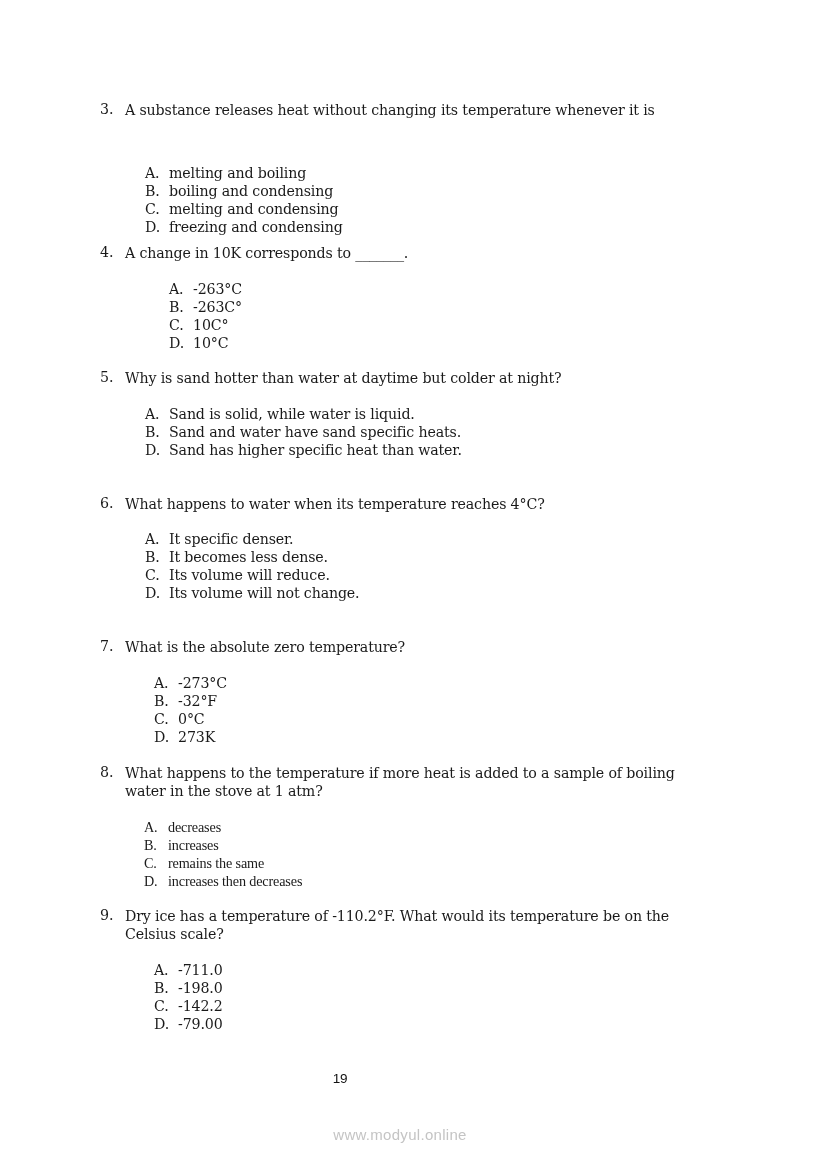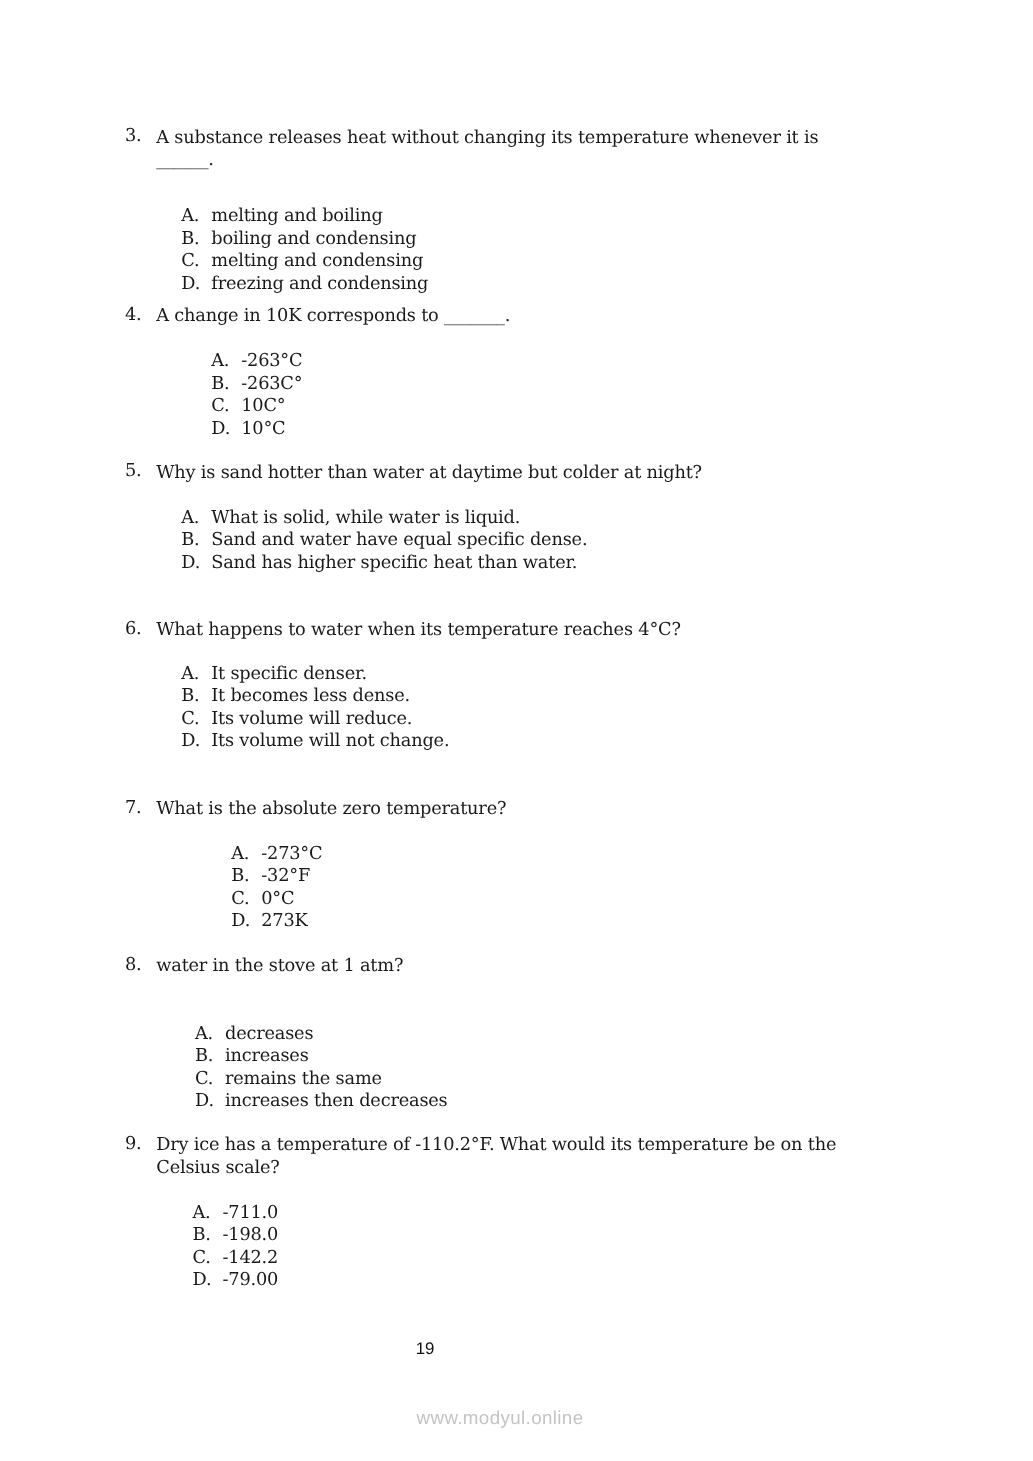--- a/index.html
+++ b/index.html
@@ -19,21 +19,20 @@
 </style>
 </head>
 <body>
 
 <div class="page">
 
   <div class="q" style="top:101px;">
     <span class="num">3.</span>
     <div class="stem">
       <div>A substance releases heat without changing its temperature whenever it is</div>
-      <div>______.</div>
     </div>
   </div>
   <div class="opts" style="left:145px; top:164px;">
     <div class="opt"><span class="letter">A.</span><span>melting and boiling</span></div>
     <div class="opt"><span class="letter">B.</span><span>boiling and condensing</span></div>
     <div class="opt"><span class="letter">C.</span><span>melting and condensing</span></div>
     <div class="opt"><span class="letter">D.</span><span>freezing and condensing</span></div>
   </div>
 
   <div class="q" style="top:244px;">
@@ -45,54 +44,55 @@
     <div class="opt"><span class="letter">B.</span><span>-263C°</span></div>
     <div class="opt"><span class="letter">C.</span><span>10C°</span></div>
     <div class="opt"><span class="letter">D.</span><span>10°C</span></div>
   </div>
 
   <div class="q" style="top:369px;">
     <span class="num">5.</span>
     <div class="stem">Why is sand hotter than water at daytime but colder at night?</div>
   </div>
   <div class="opts" style="left:145px; top:405px;">
-    <div class="opt"><span class="letter">A.</span><span>What is solid, while water is liquid.</span></div>
-    <div class="opt"><span class="letter">B.</span><span>Sand and water have equal specific dense.</span></div>
+    <div class="opt"><span class="letter">A.</span><span>Sand is solid, while water is liquid.</span></div>
+    <div class="opt"><span class="letter">B.</span><span>Sand and water have sand specific heats.</span></div>
     <div class="opt"><span class="letter">D.</span><span>Sand has higher specific heat than water.</span></div>
   </div>
 
   <div class="q" style="top:495px;">
     <span class="num">6.</span>
     <div class="stem">What happens to water when its temperature reaches 4°C?</div>
   </div>
   <div class="opts" style="left:145px; top:530px;">
     <div class="opt"><span class="letter">A.</span><span>It specific denser.</span></div>
     <div class="opt"><span class="letter">B.</span><span>It becomes less dense.</span></div>
     <div class="opt"><span class="letter">C.</span><span>Its volume will reduce.</span></div>
     <div class="opt"><span class="letter">D.</span><span>Its volume will not change.</span></div>
   </div>
 
   <div class="q" style="top:638px;">
     <span class="num">7.</span>
     <div class="stem">What is the absolute zero temperature?</div>
   </div>
-  <div class="opts" style="left:154px; top:674px;margin-left:31px;">
+  <div class="opts" style="left:154px; top:674px;">
     <div class="opt"><span class="letter">A.</span><span>-273°C</span></div>
     <div class="opt"><span class="letter">B.</span><span>-32°F</span></div>
     <div class="opt"><span class="letter">C.</span><span>0°C</span></div>
     <div class="opt"><span class="letter">D.</span><span>273K</span></div>
   </div>
 
   <div class="q" style="top:764px;">
     <span class="num">8.</span>
     <div class="stem">
+      <div>What happens to the temperature if more heat is added to a sample of boiling</div>
       <div>water in the stove at 1 atm?</div>
     </div>
   </div>
-  <div class="opts" style="left:156px; top:818px;">
+  <div class="opts" style="left:144px; top:818px;font-family:Liberation Serif, serif;">
     <div class="opt"><span class="letter">A.</span><span>decreases</span></div>
     <div class="opt"><span class="letter">B.</span><span>increases</span></div>
     <div class="opt"><span class="letter">C.</span><span>remains the same</span></div>
     <div class="opt"><span class="letter">D.</span><span>increases then decreases</span></div>
   </div>
 
   <div class="q" style="top:907px;">
     <span class="num">9.</span>
     <div class="stem">
       <div>Dry ice has a temperature of -110.2°F. What would its temperature be on the</div>

